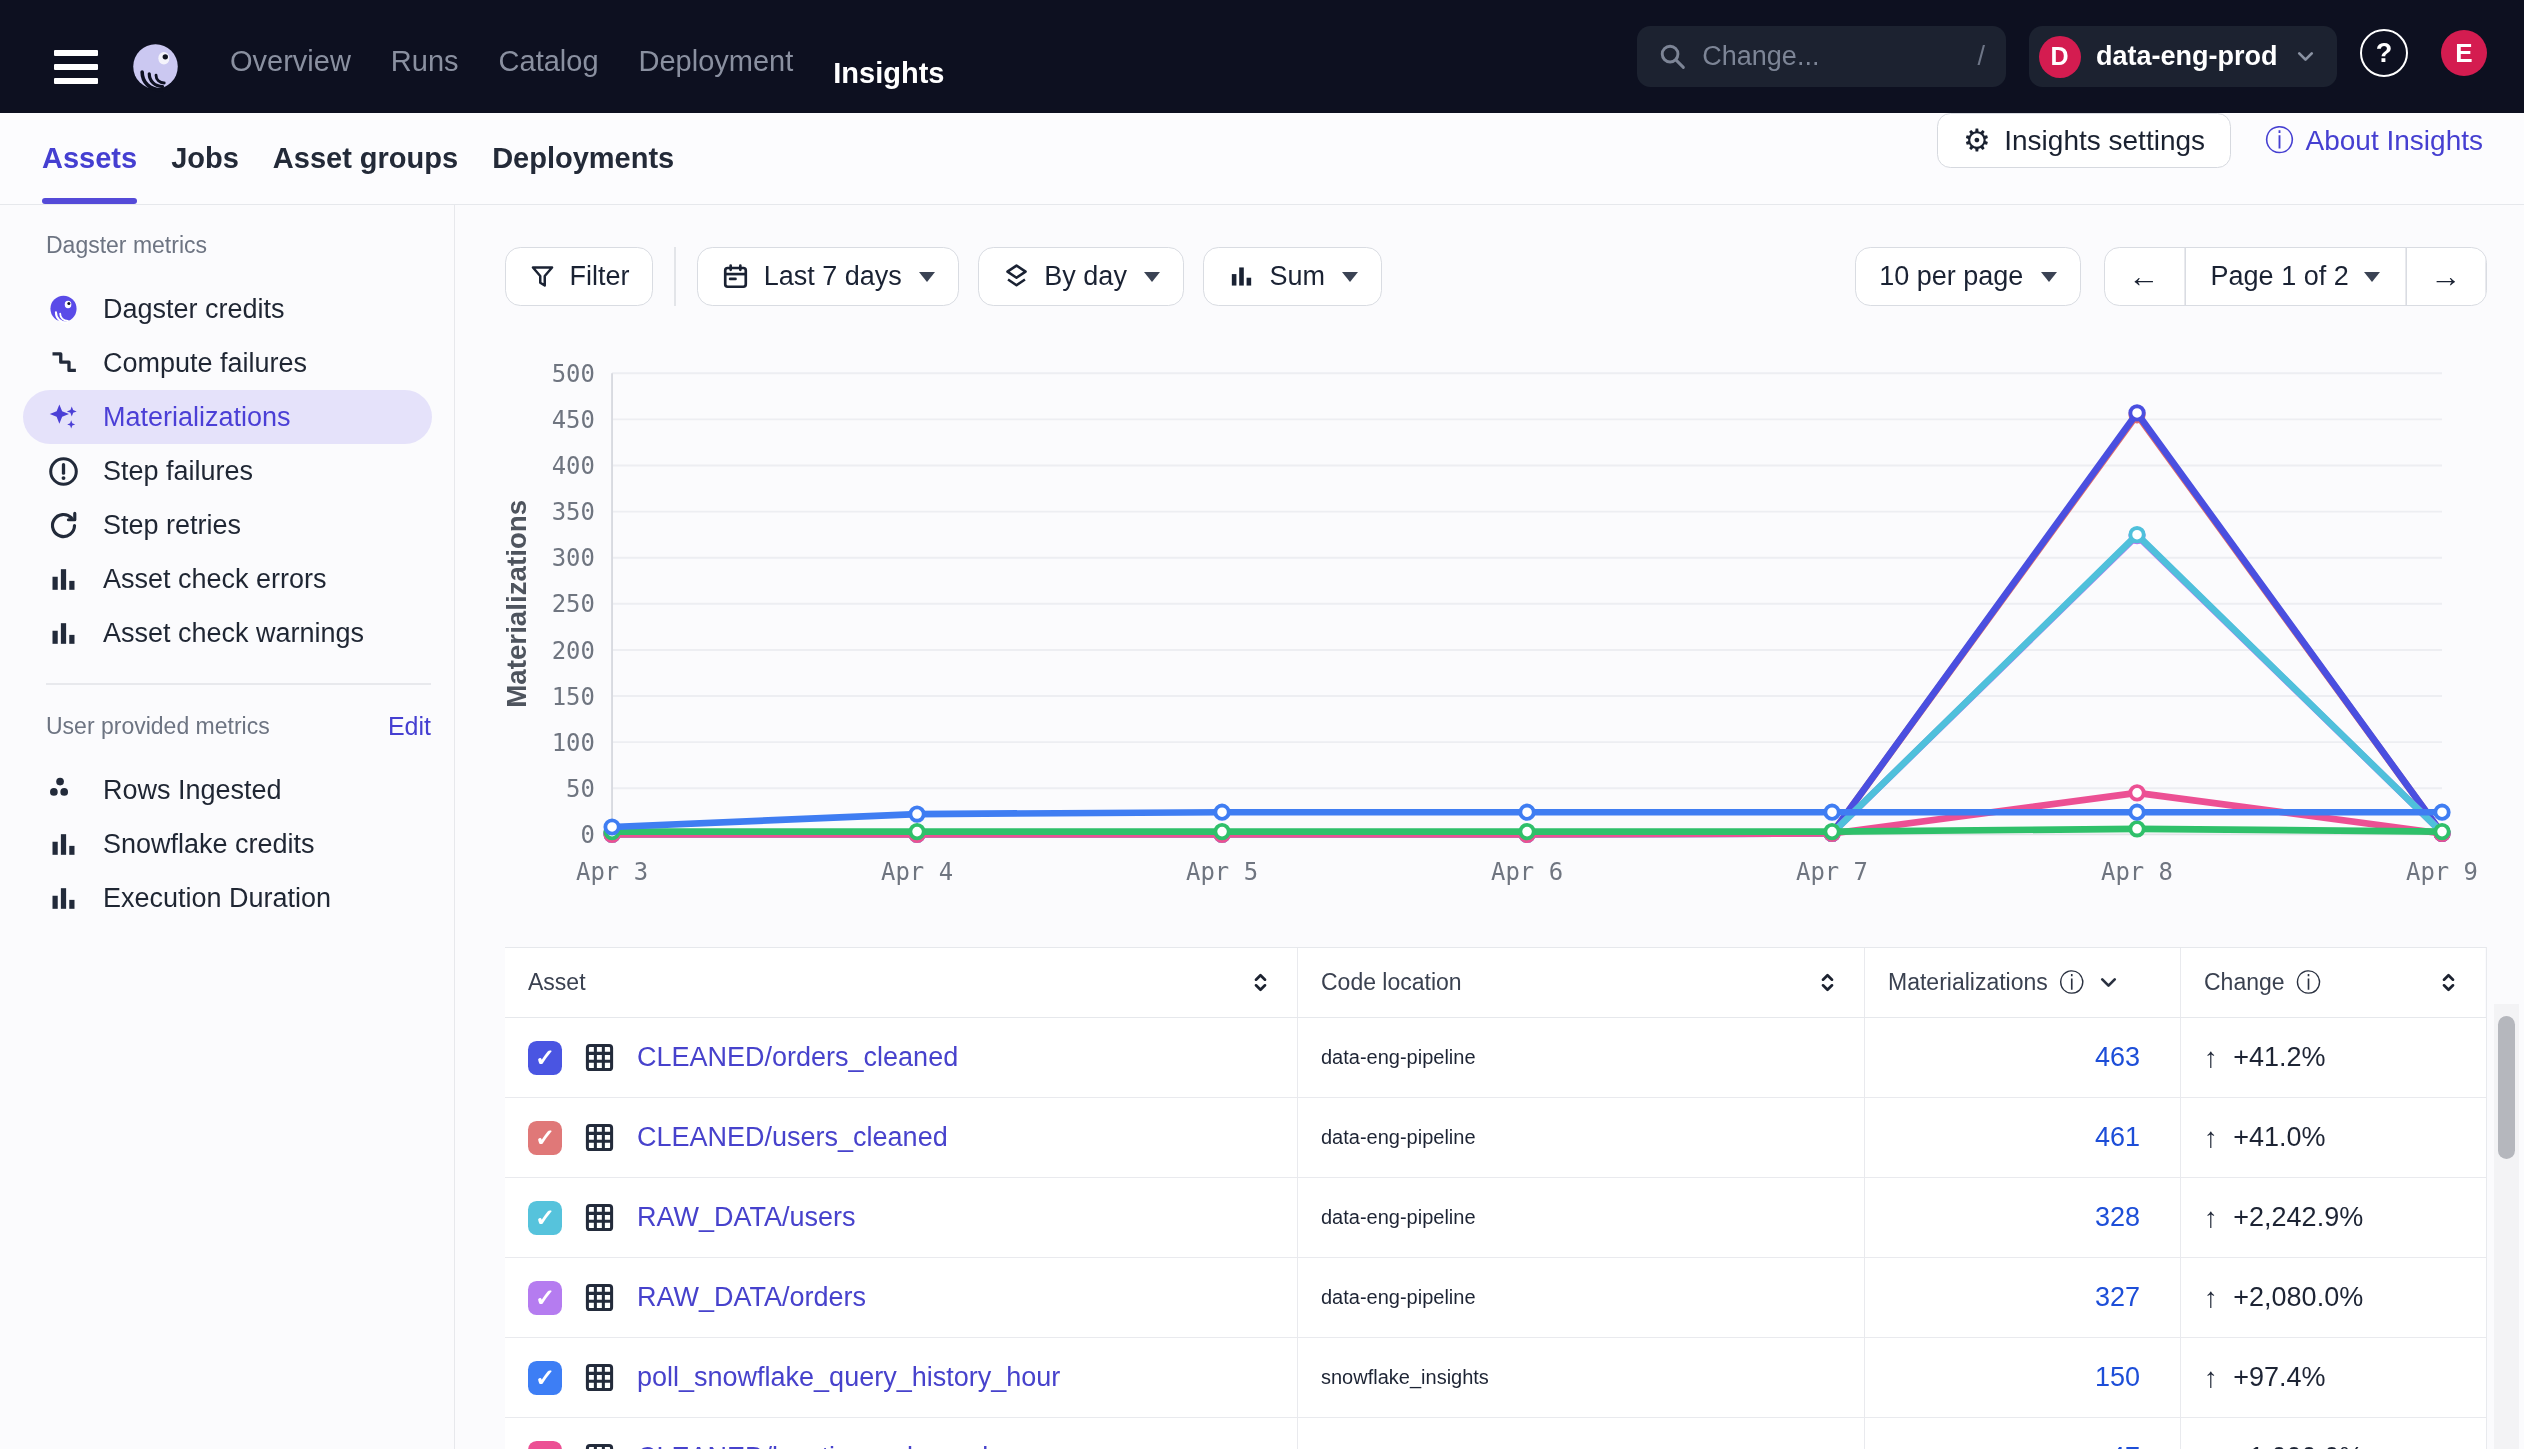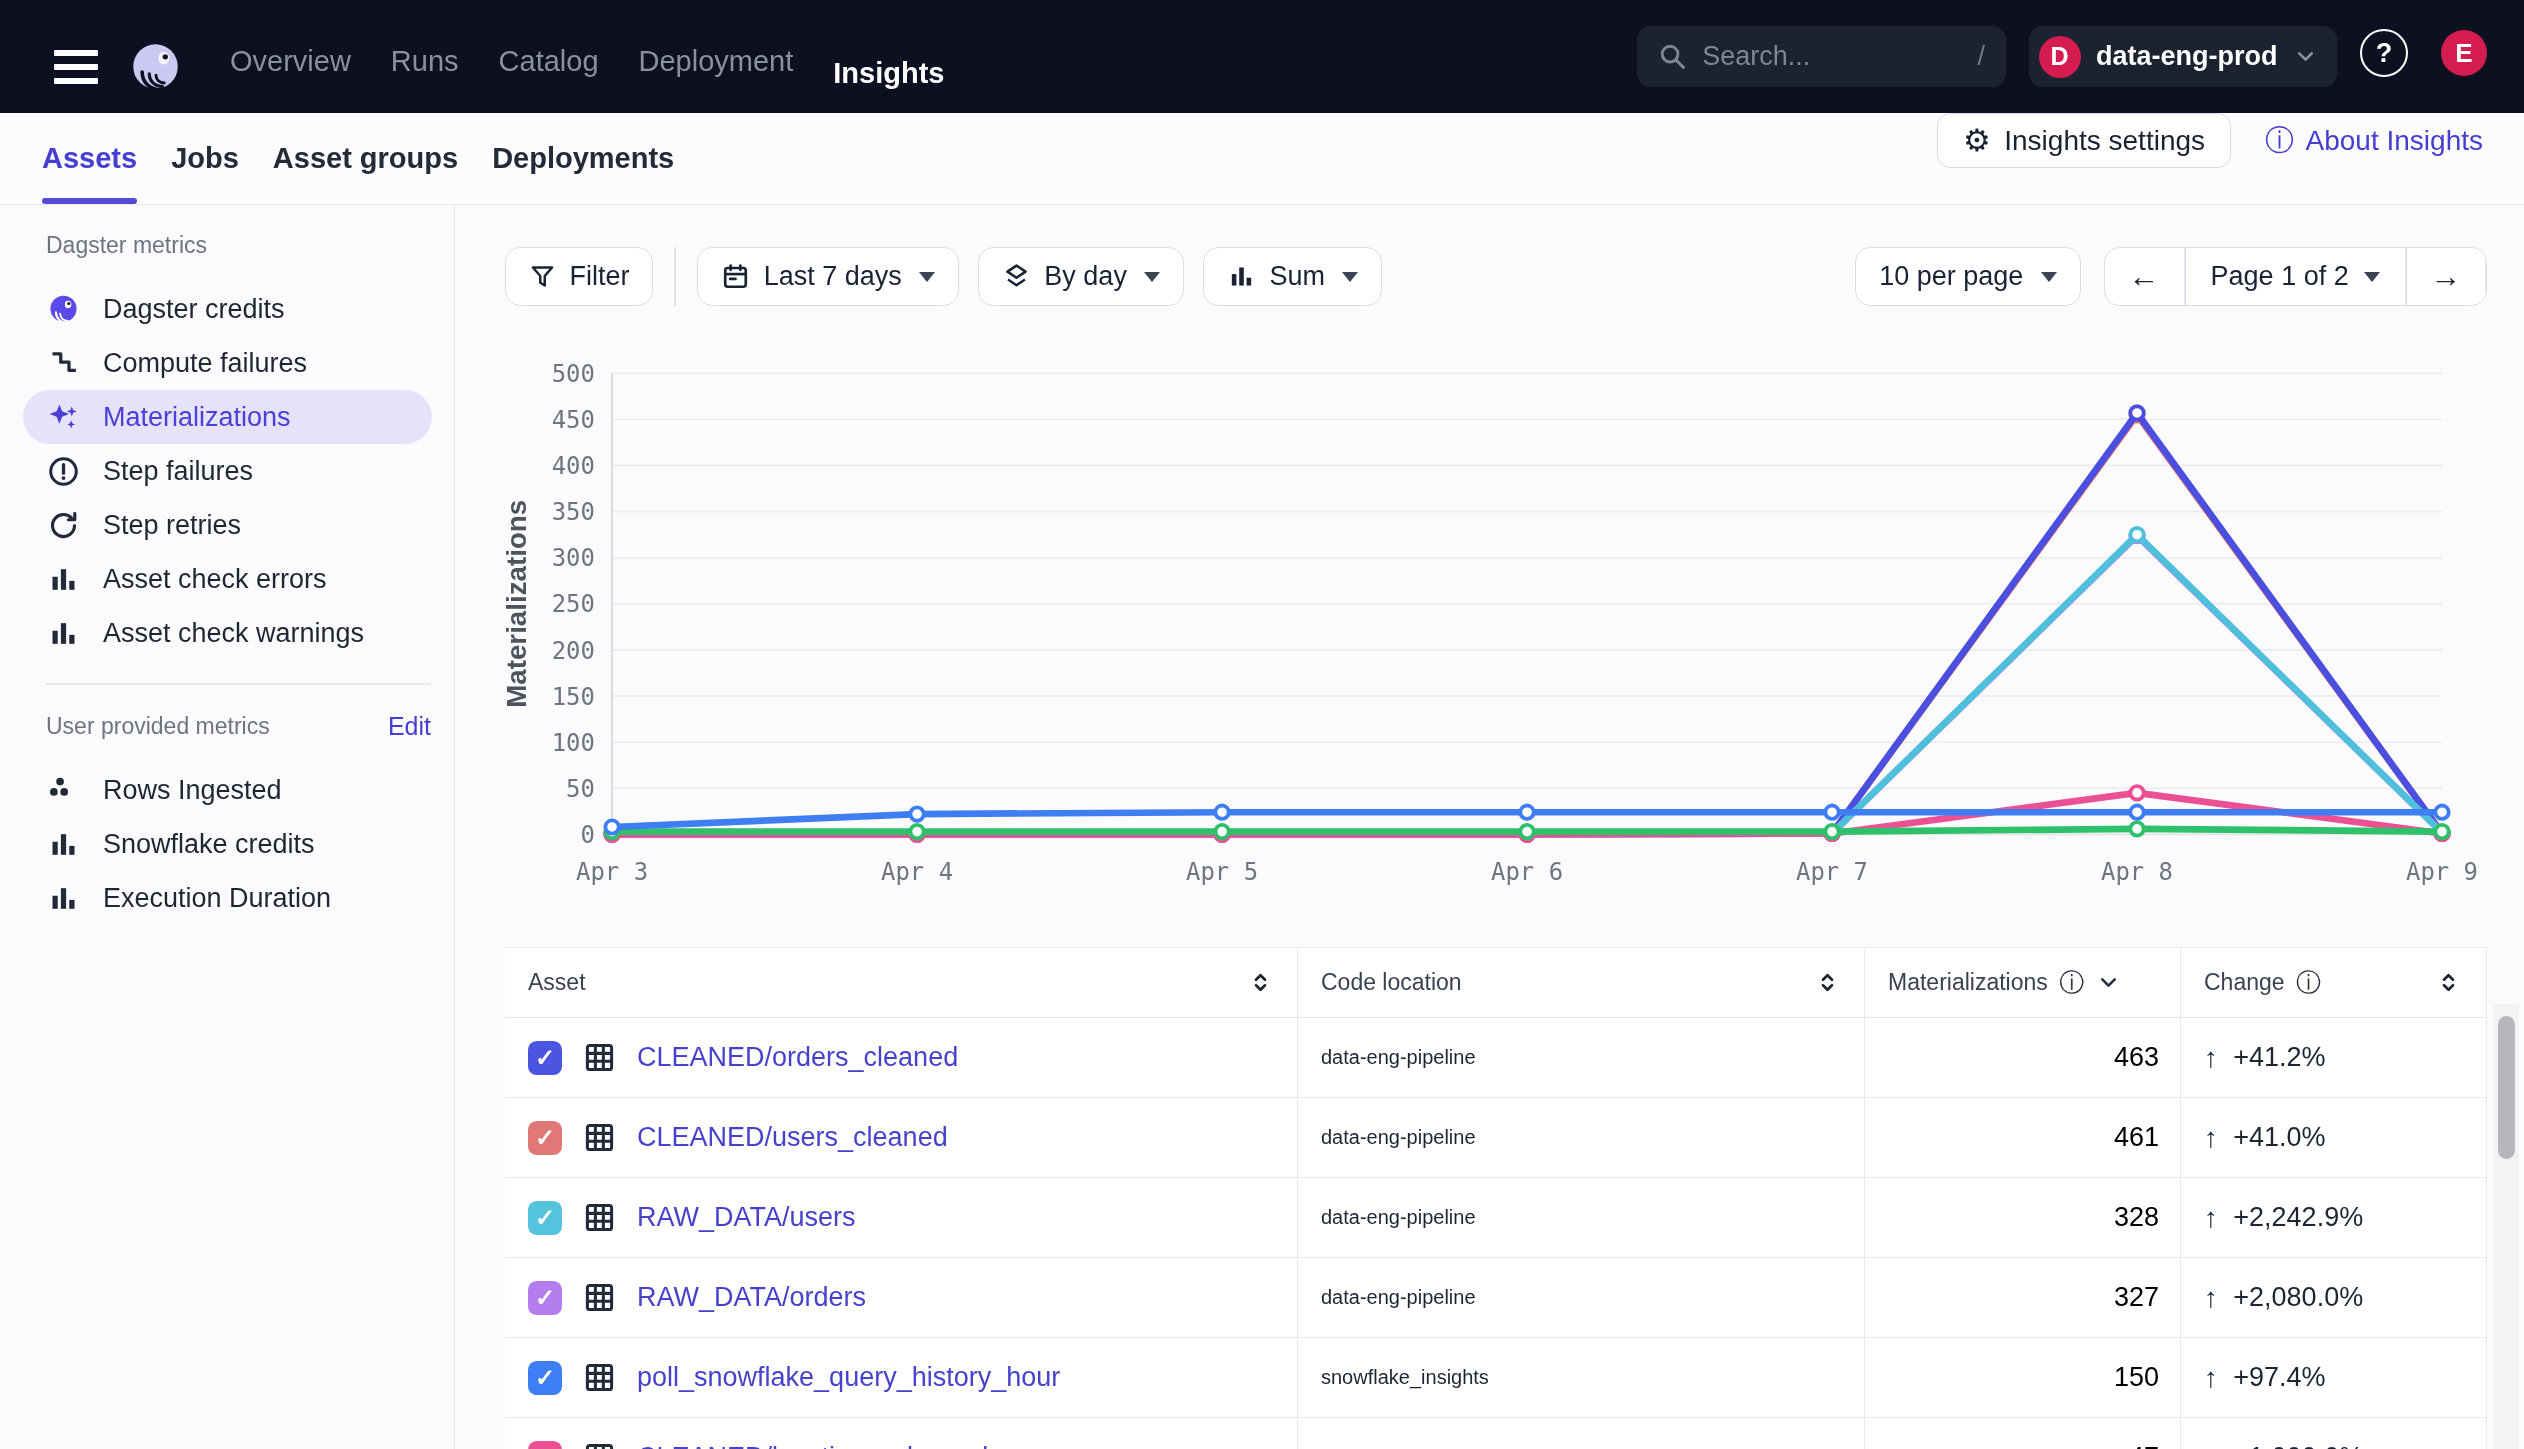--- a/index.html
+++ b/index.html
@@ -93,21 +93,21 @@
   .t-body-row{height:80px;border-bottom:1.9px solid #e9eaee;box-sizing:border-box;background:#fff;}
   .cell{box-sizing:border-box;padding:0 23px;display:flex;align-items:center;border-right:1.9px solid #e9eaee;}
   .t-row .cell:last-child{border-right:none;}
   .sort-icon{margin-left:auto;display:flex;}
   .info-glyph{font-size:25px;color:#2a3140;margin-left:11.5px;}
   .checkbox{width:34px;height:34px;border-radius:8.6px;display:flex;align-items:center;justify-content:center;
           color:#fff;font-size:24px;font-weight:700;flex:0 0 34px;cursor:pointer;}
   .grid-ic{margin-left:21px;display:flex;flex:0 0 33px;}
   .asset-link{margin-left:21px;font-size:27px;color:#4742cc;cursor:pointer;white-space:nowrap;overflow:hidden;}
   .loc-text{font-size:20px;color:#1d2434;}
-  .num-cell{justify-content:flex-end;padding-right:21px;font-size:27px;color:#000000;}
+  .num-cell{justify-content:flex-end;padding-right:40px;font-size:27px;color:#1d4ed8;}
   .change-cell{font-size:27px;color:#1d2434;gap:15.3px;}
   .up-arrow{font-size:28px;color:#232a3a;}
 
   
   .sb-track{position:absolute;left:2494px;top:1004px;width:25px;height:446px;background:#f3f3f5;}
   .sb-thumb{position:absolute;left:2498px;top:1016px;width:17px;height:143px;background:#b5b7bd;border-radius:8.6px;}
 </style>
 </head>
 <body>
 
@@ -136,21 +136,21 @@
         <span class="nav-link">Deployment</span>
         <span class="nav-link active">Insights</span>
       </nav>
     <div class="search-pill">
       <span style="display:flex">
         <svg width="29" height="29" viewBox="0 0 24 24">
             <circle cx="10" cy="10" r="6.5" fill="none" stroke="#7d8596" stroke-width="2.4"></circle>
             <line x1="15" y1="15" x2="21" y2="21" stroke="#7d8596" stroke-width="2.4" stroke-linecap="round"></line>
           </svg>
       </span>
-      <span class="ph">Search...</span>
+      <span class="ph">Change...</span>
       <span class="slash">/</span>
     </div>
     <div class="org-pill">
       <span class="org-badge">D</span>
       <span class="org-name">data-eng-prod</span>
       <svg width="25" height="25" viewBox="0 0 24 24">
           <path d="M6 9l6 6 6-6" fill="none" stroke="#8a92a2" stroke-width="2.6" stroke-linecap="round" stroke-linejoin="round"></path>
         </svg>
     </div>
     <div class="help-btn">?</div>

